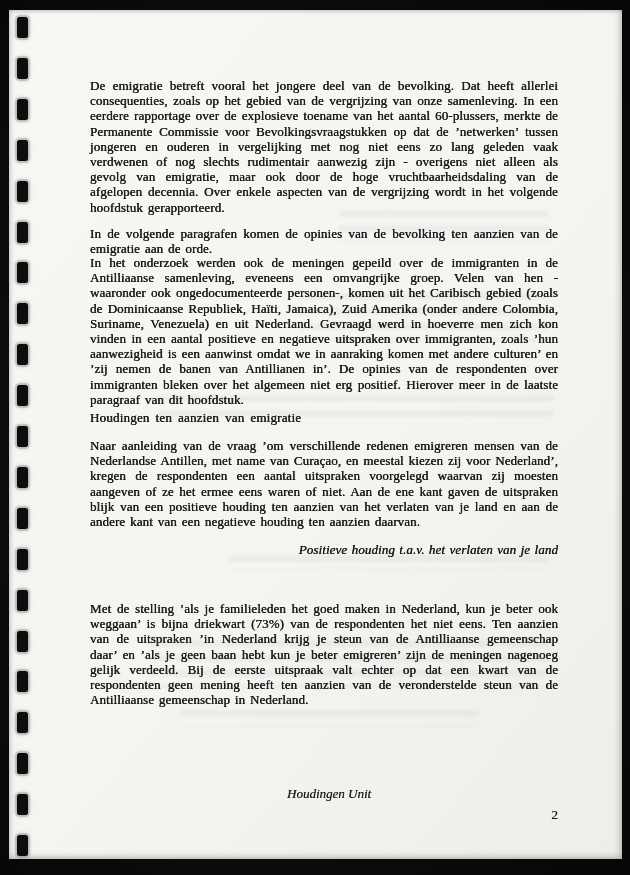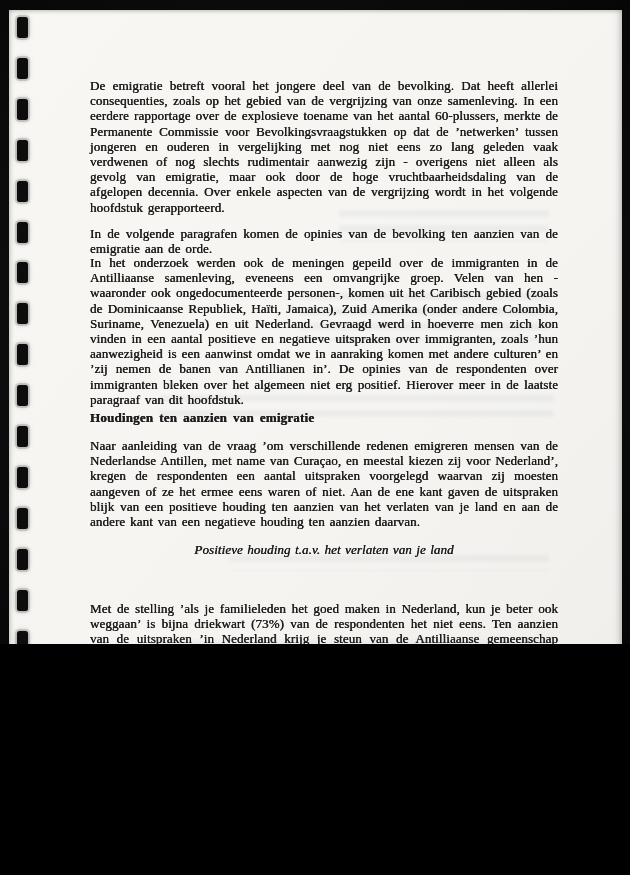--- a/index.html
+++ b/index.html
@@ -1,21 +1,21 @@
 <!DOCTYPE html>
 <html><head>
 <meta charset="utf-8">
 <style>
   html, body { margin: 0; padding: 0; }
   body { background: #000; }
 
   .scan {
     position: relative;
     width: 630px;
-    height: 644px;
+    height: 875px;
     background: radial-gradient(ellipse at 45% 50%, #151515 0%, #0b0b0b 70%, #060606 100%);
     overflow: hidden;
     font-family: "Liberation Serif", "DejaVu Serif", serif;
   }
 
   .page {
     position: absolute;
     left: 9px;
     top: 10px;
     width: 613px;
@@ -49,29 +49,29 @@
     font-size: 13px;
     line-height: 15.2px;
     letter-spacing: 0.1px;
     word-spacing: 1.5px;
     color: #1b1b1b;
     text-shadow: 0.35px 0 0 rgba(27,27,27,0.80), 0 0 0.4px rgba(27,27,27,0.55);
     z-index: 3;
   }
 
   .heading {
-    font-weight: bold;
+    font-weight: normal;
     text-align: left;
     letter-spacing: 0.2px;
     word-spacing: 2.5px;
   }
 
   .subheading {
     font-style: italic;
-    text-align: center;
+    text-align: right;
     word-spacing: 1px;
   }
 
   .footer-block {
     position: absolute;
     left: 278px;
     top: 776px;
     width: 272px;
     margin: 0;
     font-size: 13px;
@@ -152,20 +152,19 @@
     <p class="tx" style="top:245px">In het onderzoek werden ook de meningen gepeild over de immigranten in de Antilliaanse samenleving, eveneens een omvangrijke groep. Velen van hen - waaronder ook ongedocumenteerde personen-, komen uit het Caribisch gebied (zoals de Dominicaanse Republiek, Haïti, Jamaica), Zuid Amerika (onder andere Colombia, Suriname, Venezuela) en uit Nederland. Gevraagd werd in hoeverre men zich kon vinden in een aantal positieve en negatieve uitspraken over immigranten, zoals ’hun aanwezigheid is een aanwinst omdat we in aanraking komen met andere culturen’ en ’zij nemen de banen van Antillianen in’. De opinies van de respondenten over immigranten bleken over het algemeen niet erg positief. Hierover meer in de laatste paragraaf van dit hoofdstuk.</p>
 
     <p class="tx heading" style="top:400px">Houdingen ten aanzien van emigratie</p>
 
     <p class="tx" style="top:428px">Naar aanleiding van de vraag ’om verschillende redenen emigreren mensen van de Nederlandse Antillen, met name van Curaçao, en meestal kiezen zij voor Nederland’, kregen de respondenten een aantal uitspraken voorgelegd waarvan zij moesten aangeven of ze het ermee eens waren of niet. Aan de ene kant gaven de uitspraken blijk van een positieve houding ten aanzien van het verlaten van je land en aan de andere kant van een negatieve houding ten aanzien daarvan.</p>
 
     <p class="tx subheading" style="top:532px">Positieve houding t.a.v. het verlaten van je land</p>
     <p class="tx" style="top:591px">Met de stelling ’als je familieleden het goed maken in Nederland, kun je beter ook weggaan’ is bijna driekwart (73%) van de respondenten het niet eens. Ten aanzien van de uitspraken ’in Nederland krijg je steun van de Antilliaanse gemeenschap daar’ en ’als je geen baan hebt kun je beter emigreren’ zijn de meningen nagenoeg gelijk verdeeld. Bij de eerste uitspraak valt echter op dat een kwart van de respondenten geen mening heeft ten aanzien van de veronderstelde steun van de Antilliaanse gemeenschap in Nederland.</p>
 
     <div class="footer-block">
-      <div class="footer-org">Permanente Commissie voor Bevolkingsvraagstukken</div>
       <div>Houdingen Unit</div>
     </div>
 
     <p class="pagenum">2</p>
 
   </div>
 </div>
 
 </body></html>

